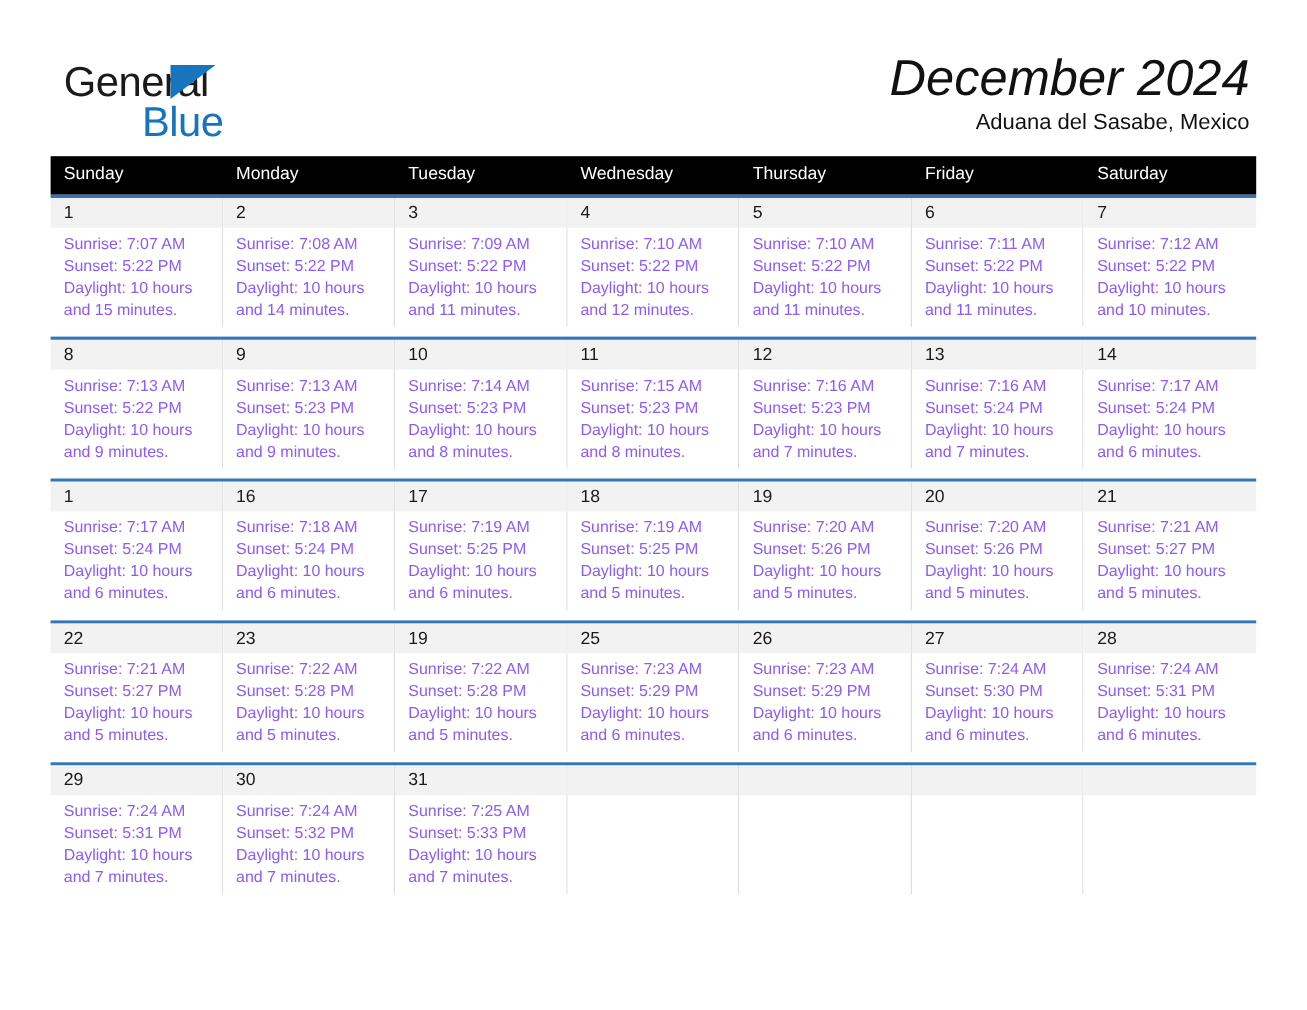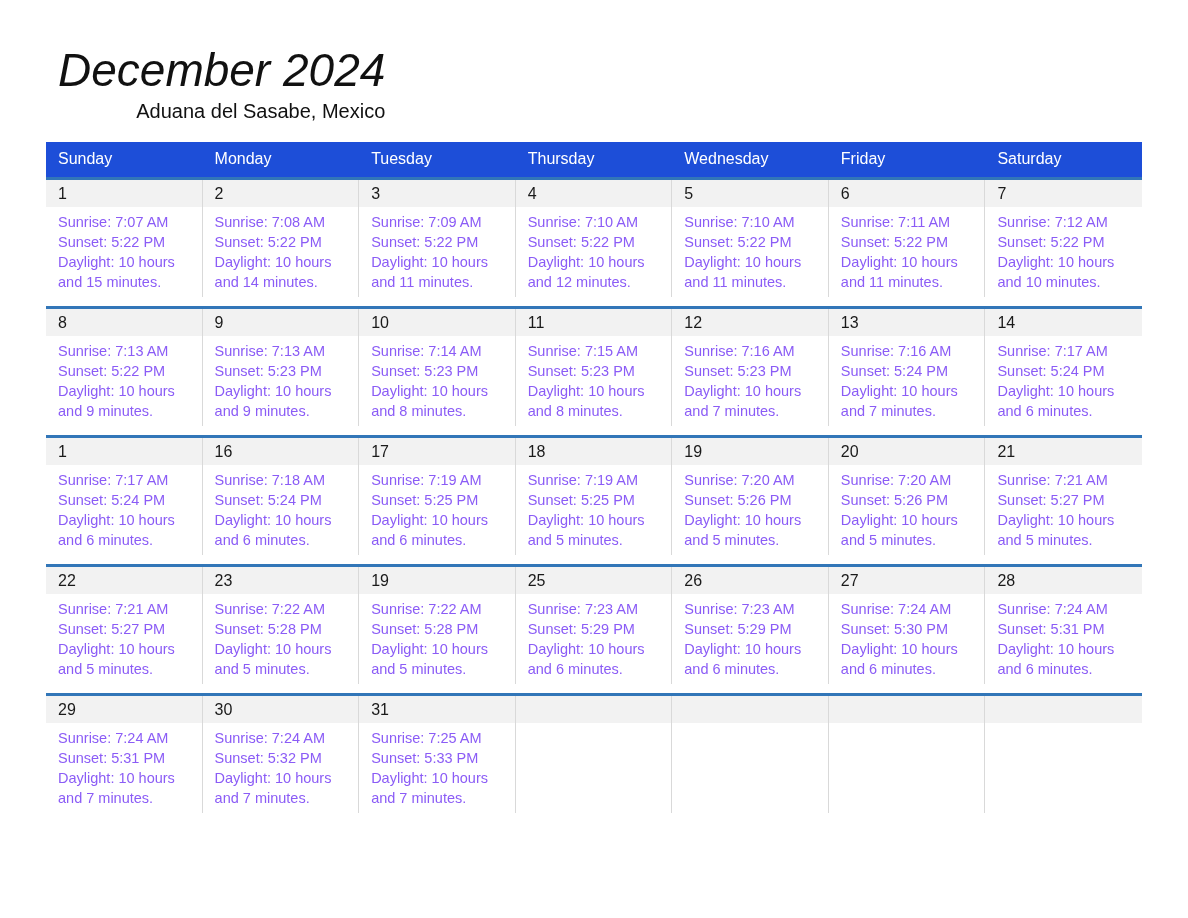--- a/index.html
+++ b/index.html
@@ -90,21 +90,22 @@
   }
 
   
   .calendar {
     margin: 0 46px 0 46px;
     width: 1096px;
   }
   .weekday-row {
     display: grid;
     grid-template-columns: repeat(7, 1fr);
-    background: #1d4ed8;
+    background: #000000;
+    text-decoration: underline;
   }
   .weekday-cell {
     color: #ffffff;
     font-size: 16px;
     padding: 8px 0 9px 12px;
     box-sizing: border-box;
     white-space: nowrap;
   }
 
   .week-row {
@@ -145,36 +146,41 @@
   }
   .day-info div { white-space: nowrap; }
 </style>
 </head>
 <body>
 
 <div class="page">
 
   <div class="header">
 
+    <div class="brand">
+      <span class="brand-general">General</span>
+      <span class="brand-flag"></span>
+      <span class="brand-blue">Blue</span>
+    </div>
 
     <div class="title-block">
       <div class="cal-title">December 2024</div>
       <div class="cal-subtitle">Aduana del Sasabe, Mexico</div>
     </div>
 
   </div>
 
   <div class="calendar">
 
     <div class="weekday-row">
       <div class="weekday-cell">Sunday</div>
       <div class="weekday-cell">Monday</div>
       <div class="weekday-cell">Tuesday</div>
+      <div class="weekday-cell">Wednesday</div>
       <div class="weekday-cell">Thursday</div>
-      <div class="weekday-cell">Wednesday</div>
       <div class="weekday-cell">Friday</div>
       <div class="weekday-cell">Saturday</div>
     </div>
 
     <div class="week-row first">
       <div class="day-cell">
         <div class="day-number-band">1</div>
         <div class="day-info">
           <div>Sunrise: 7:07 AM</div>
           <div>Sunset: 5:22 PM</div>

